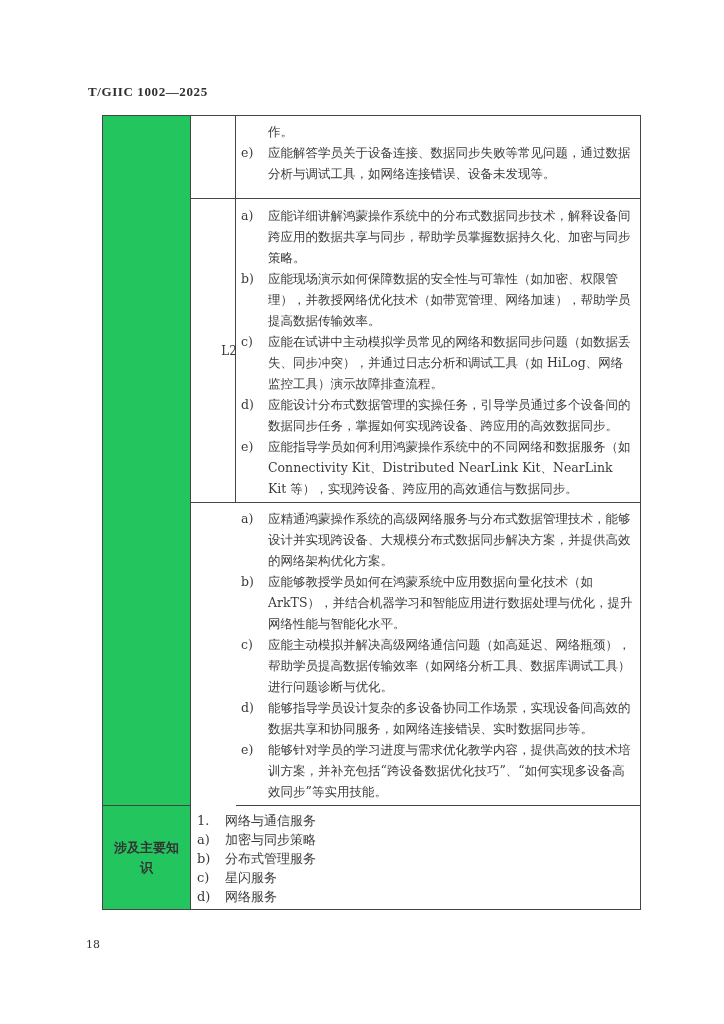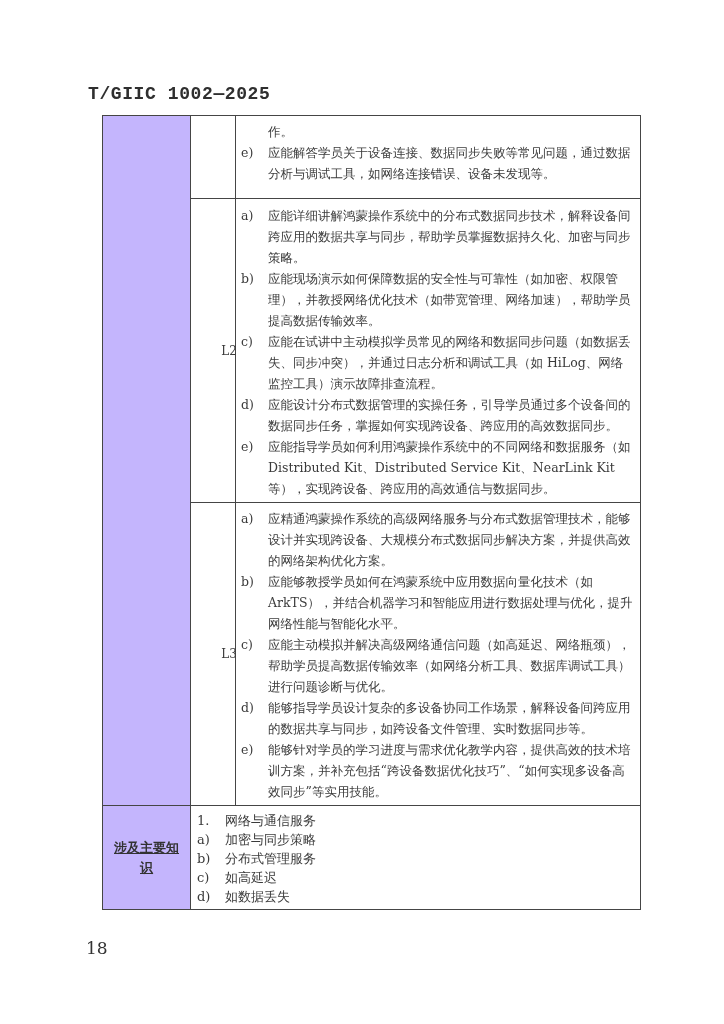--- a/index.html
+++ b/index.html
@@ -3,35 +3,35 @@
 <meta charset="utf-8">
 <style>
   html,body{margin:0;padding:0;}
   body{
     width:724px;height:1024px;position:relative;background:#ffffff;
     font-family:"DejaVu Serif","Liberation Serif",serif;
     color:#3b3b3b;overflow:hidden;
   }
   .doc-header{
     position:absolute;left:88px;top:84px;
-    font-family:Liberation Mono, monospace;
-    font-weight:700;font-size:18px;letter-spacing:0.6px;color:#2f2f2f;
+    font-family:Liberation Serif, serif;
+    font-weight:700;font-size:13px;letter-spacing:0.6px;color:#2f2f2f;
   }
   .doc-table{
     position:absolute;left:102px;top:115px;
     display:grid;
     grid-template-columns:88px 45px 404px;
     grid-template-rows:83px 304px 303px 103px;
     border:1px solid #454545;
     box-sizing:content-box;
   }
   .cell{box-sizing:border-box;}
   .bR{border-right:1px solid #454545;}
   .bB{border-bottom:1px solid #454545;}
-  .blue{background:#c4b5fd;text-decoration:underline;}
+  .blue{background:#22c55e;}
   .cell-blue-merged{grid-area:1/1/4/2;}
   .cell-lvl-r1{grid-area:1/2/2/3;}
   .cell-con-r1{grid-area:1/3/2/4;}
   .cell-lvl-r2{grid-area:2/2/3/3;}
   .cell-con-r2{grid-area:2/3/3/4;}
   .cell-lvl-r3{grid-area:3/2/4/3;}
   .cell-con-r3{grid-area:3/3/4/4;}
   .cell-blue-r4{grid-area:4/1/5/2;}
   .cell-con-r4{grid-area:4/2/5/4;}
   .lvl{
@@ -50,21 +50,21 @@
   .cell-con-r3.criteria{padding-top:5px;}
   .item{display:flex;align-items:flex-start;}
   .item .marker{flex:0 0 27px;white-space:nowrap;}
   .item .text{flex:1 1 auto;}
   .knowledge-list{
     padding:5px 10px 0 6px;font-size:13px;line-height:19px;
   }
   .knowledge-list .marker{flex:0 0 28px;}
   .page-number{
     position:absolute;left:86px;top:938px;
-    font-size:17px;color:#333;
+    font-size:11px;color:#333;
   }
 </style>
 </head>
 <body>
 
 <div class="doc-header">T/GIIC 1002—2025</div>
 
 <div class="doc-table">
 
   <div class="cell blue bR bB cell-blue-merged"></div>
@@ -103,46 +103,45 @@
         <span class="text">应能在试讲中主动模拟学员常见的网络和数据同步问题（如数据丢失、同步冲突），并通过日志分析和调试工具（如 HiLog、网络监控工具）演示故障排查流程。</span>
       </div>
 
       <div class="item">
         <span class="marker">d)</span>
         <span class="text">应能设计分布式数据管理的实操任务，引导学员通过多个设备间的数据同步任务，掌握如何实现跨设备、跨应用的高效数据同步。</span>
       </div>
 
       <div class="item">
         <span class="marker">e)</span>
-        <span class="text">应能指导学员如何利用鸿蒙操作系统中的不同网络和数据服务（如 Distributed Kit、Distributed Service Kit、NearLink Kit 等），实现跨设备、跨应用的高效通信与数据同步。</span>
+        <span class="text">应能指导学员如何利用鸿蒙操作系统中的不同网络和数据服务（如 Connectivity Kit、Distributed NearLink Kit、NearLink Kit 等），实现跨设备、跨应用的高效通信与数据同步。</span>
       </div>
     </div>
 
-  <div class="cell bR bB lvl cell-lvl-r3">L3</div>
 
   <div class="cell bB criteria cell-con-r3">
 
       <div class="item">
         <span class="marker">a)</span>
         <span class="text">应精通鸿蒙操作系统的高级网络服务与分布式数据管理技术，能够设计并实现跨设备、大规模分布式数据同步解决方案，并提供高效的网络架构优化方案。</span>
       </div>
 
       <div class="item">
         <span class="marker">b)</span>
         <span class="text">应能够教授学员如何在鸿蒙系统中应用数据向量化技术（如 ArkTS），并结合机器学习和智能应用进行数据处理与优化，提升网络性能与智能化水平。</span>
       </div>
 
       <div class="item">
         <span class="marker">c)</span>
         <span class="text">应能主动模拟并解决高级网络通信问题（如高延迟、网络瓶颈），帮助学员提高数据传输效率（如网络分析工具、数据库调试工具）进行问题诊断与优化。</span>
       </div>
 
       <div class="item">
         <span class="marker">d)</span>
-        <span class="text">能够指导学员设计复杂的多设备协同工作场景，解释设备间跨应用的数据共享与同步，如跨设备文件管理、实时数据同步等。</span>
+        <span class="text">能够指导学员设计复杂的多设备协同工作场景，实现设备间高效的数据共享和协同服务，如网络连接错误、实时数据同步等。</span>
       </div>
 
       <div class="item">
         <span class="marker">e)</span>
         <span class="text">能够针对学员的学习进度与需求优化教学内容，提供高效的技术培训方案，并补充包括“跨设备数据优化技巧”、“如何实现多设备高效同步”等实用技能。</span>
       </div>
     </div>
 
   <div class="cell blue bR knowledge-label cell-blue-r4">涉及主要知识</div>
 
@@ -158,24 +157,24 @@
         <span class="text">加密与同步策略</span>
       </div>
 
       <div class="item">
         <span class="marker">b)</span>
         <span class="text">分布式管理服务</span>
       </div>
 
       <div class="item">
         <span class="marker">c)</span>
-        <span class="text">如高延迟</span>
+        <span class="text">星闪服务</span>
       </div>
 
       <div class="item">
         <span class="marker">d)</span>
-        <span class="text">如数据丢失</span>
+        <span class="text">网络服务</span>
       </div>
     </div>
 
 </div>
 
 <div class="page-number">18</div>
 
 </body></html>

